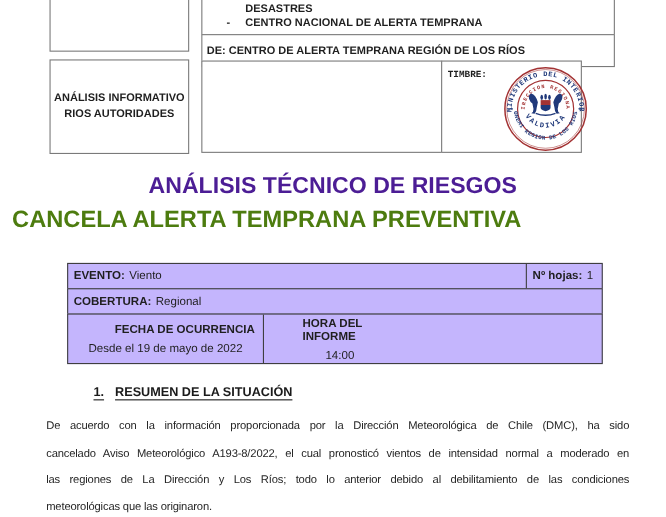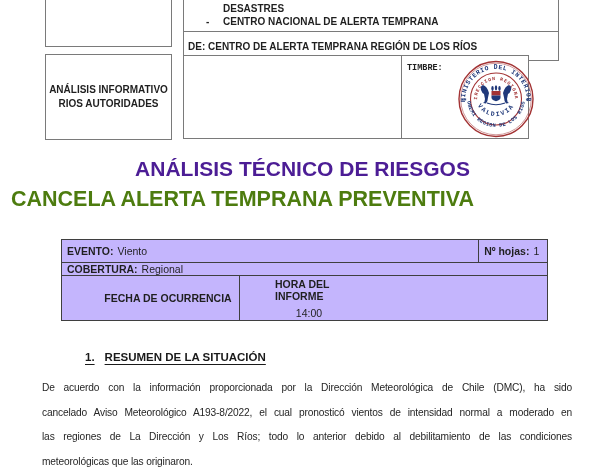--- a/index.html
+++ b/index.html
@@ -48,21 +48,21 @@
   .main-title {
     left: 0; top: 187px; width: 485px; text-align: center;
     font-size: 21.5px; font-weight: bold; color: #4d7c0f;
   }
 
   
   .info-table { left: 61px; top: 239px; width: 487px; }
   .itr { box-sizing: border-box; border: 1px solid #3f3f3f; margin-top: -1px; display: flex; background: #c4b5fd; }
   .itr:first-child { margin-top: 0; }
   .itr-1 { height: 24px; }
-  .itr-2 { height: 14px; }
+  .itr-2 { height: 24px; }
   .itr-3 { height: 46px; }
   .icell { box-sizing: border-box; display: flex; align-items: center; padding-left: 5px; font-size: 10.5px; }
   .icell .lab { font-weight: bold; }
   .icell .val { margin-left: 4px; }
   .icell-evento { width: 417px; }
   .icell-hojas { width: 69px; border-left: 1px solid #3f3f3f; }
   .icell-cob { width: 100%; }
   .ccell {
     box-sizing: border-box; display: flex; flex-direction: column; align-items: center;
     justify-content: center; gap: 5px; font-size: 10.5px; padding: 2px 0;
@@ -168,20 +168,21 @@
   </div>
   <div class="itr itr-2">
     <div class="icell icell-cob">
       <span class="lab">COBERTURA:</span>
       <span class="val">Regional</span>
     </div>
   </div>
   <div class="itr itr-3">
     <div class="ccell ccell-1">
       <span class="chead">FECHA DE OCURRENCIA</span>
+      <span>Desde el 19 de mayo de 2022</span>
     </div>
     <div class="ccell ccell-3">
       <span class="chead">HORA DEL INFORME</span>
       <span>14:00</span>
     </div>
   </div>
 </div>
 
 <div class="abs section-heading">
   <span class="num">1.</span><span class="ttl">RESUMEN DE LA SITUACIÓN</span>

